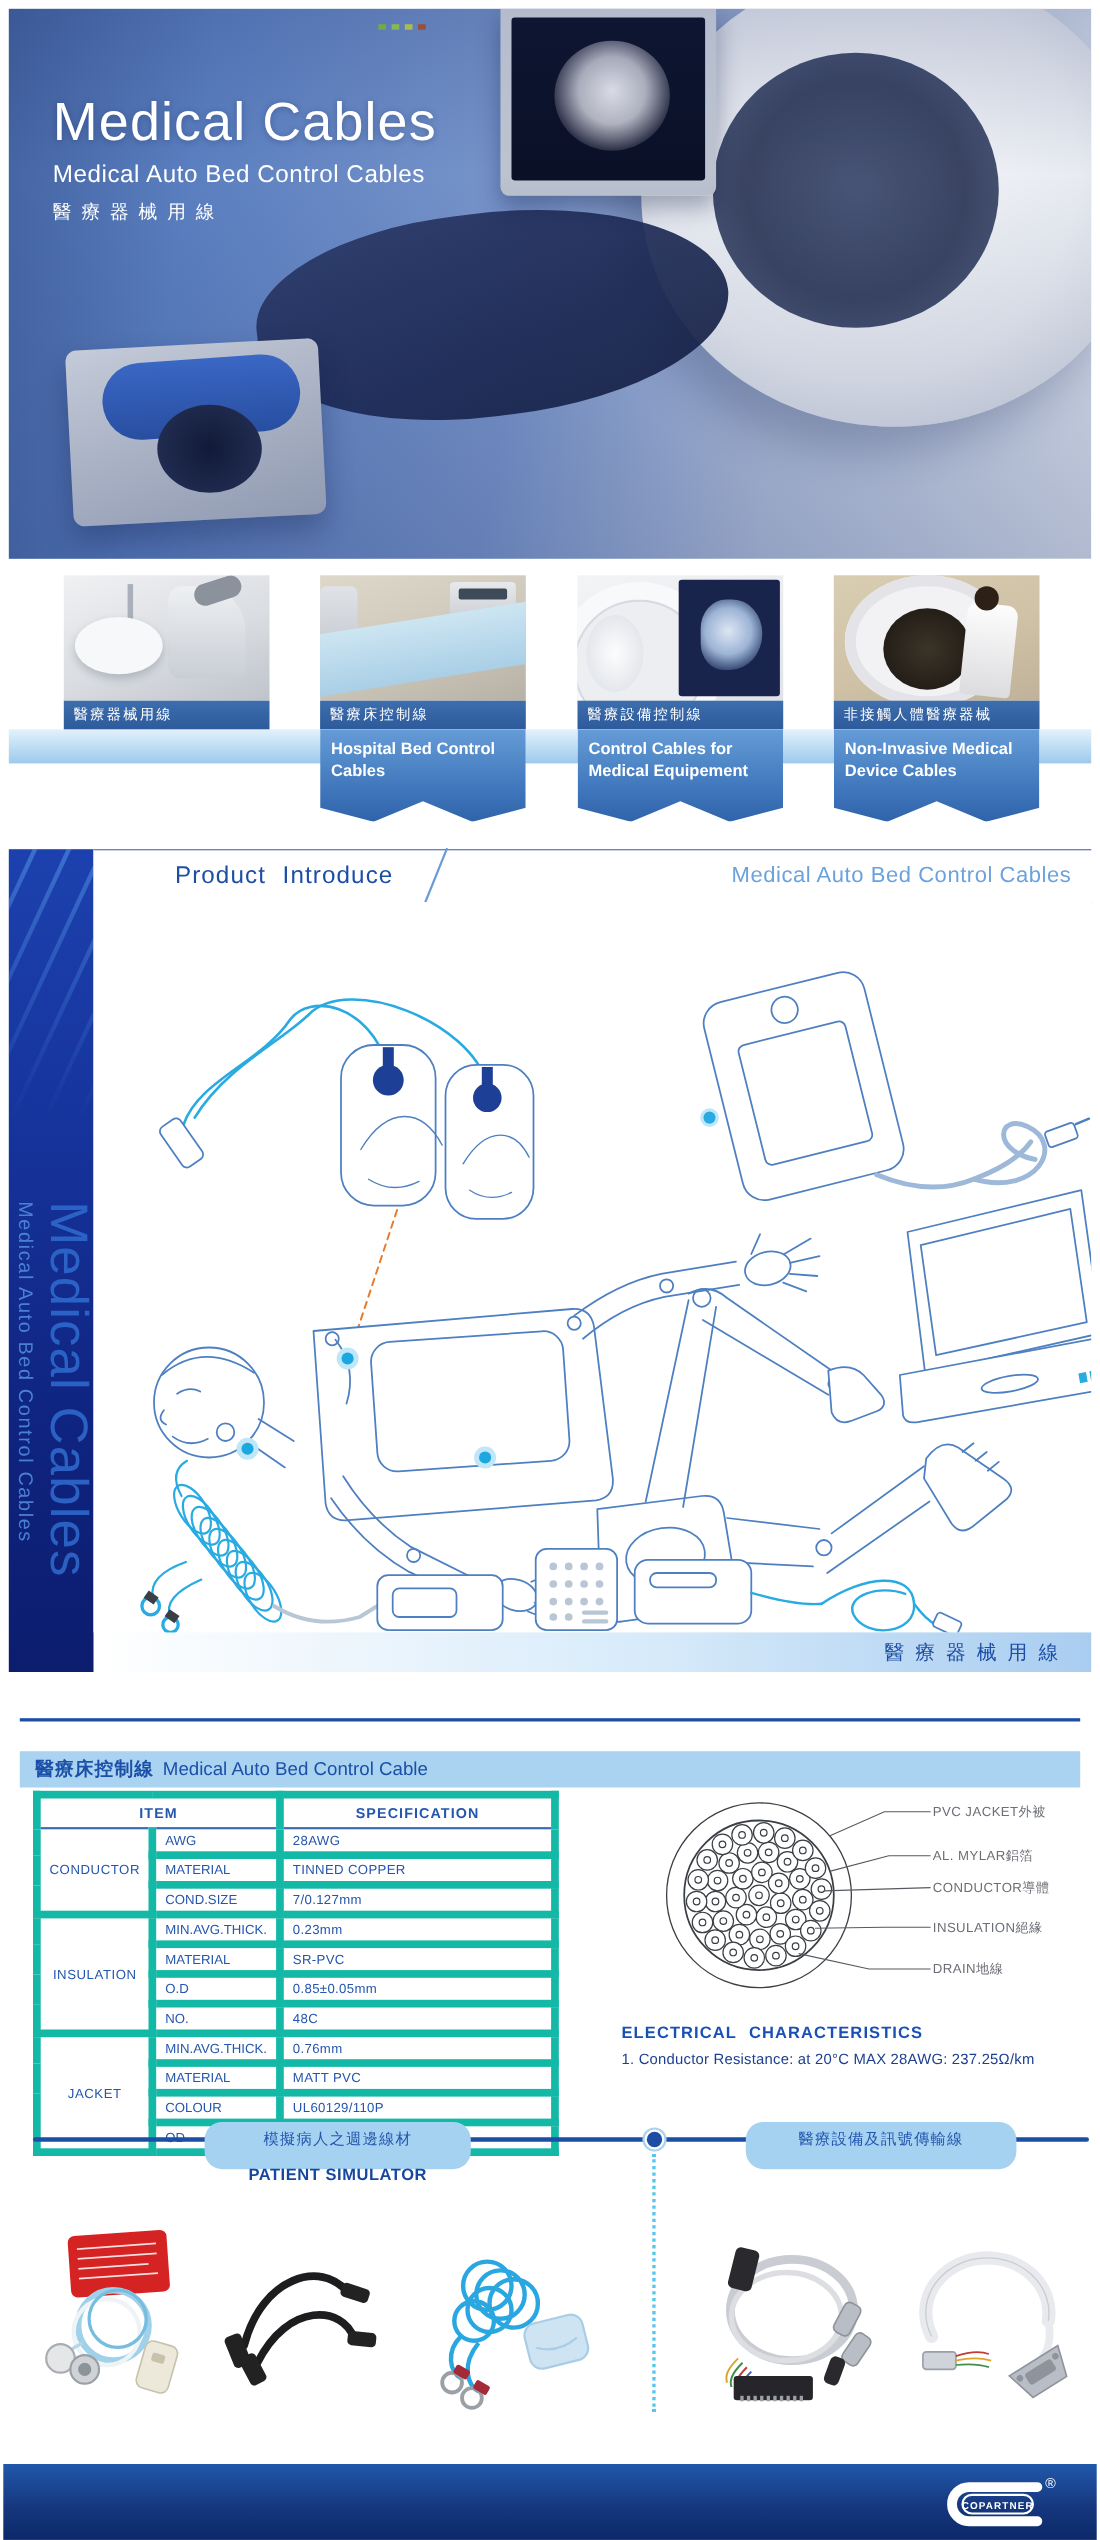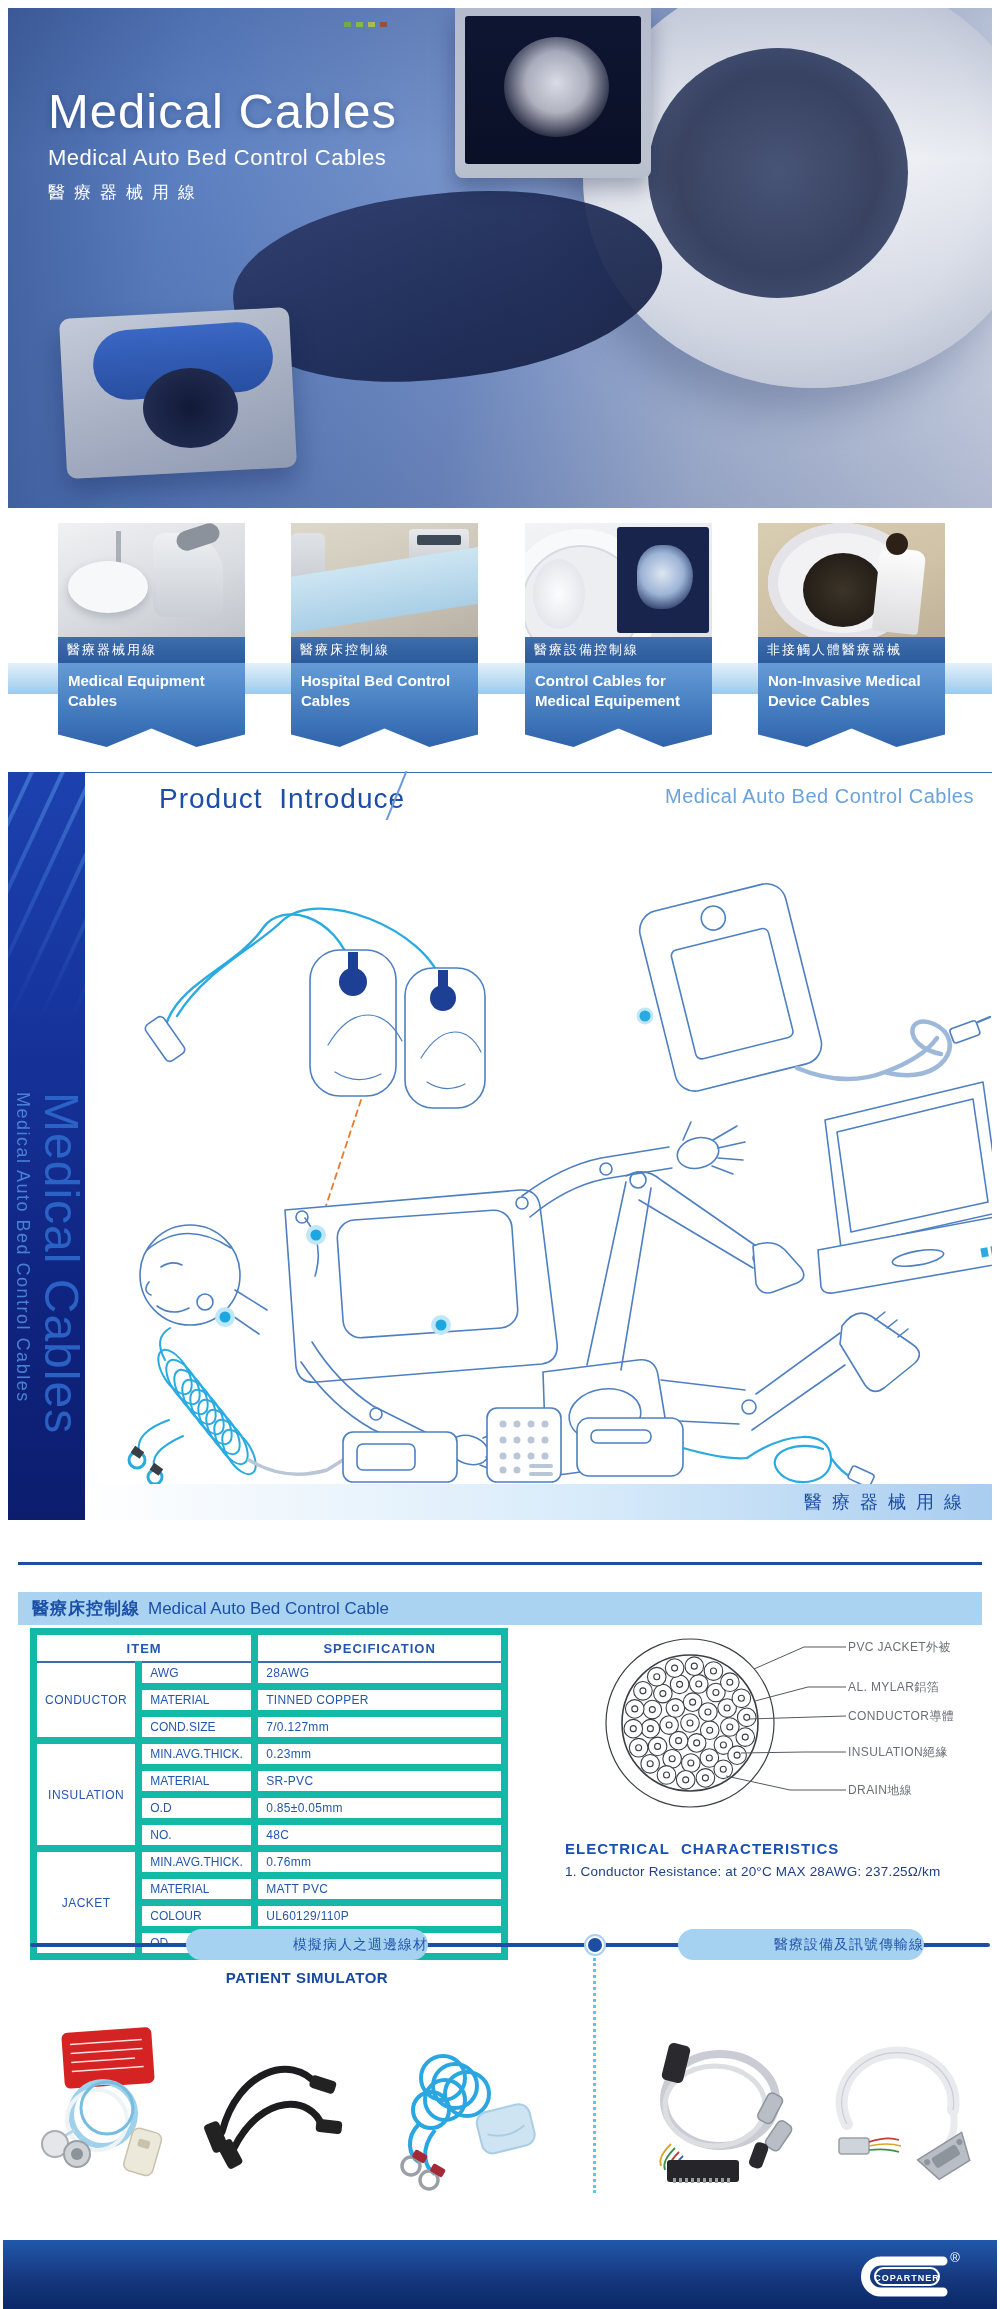--- a/index.html
+++ b/index.html
@@ -79,21 +79,21 @@
     background:linear-gradient(180deg,#1c41ae 0%,#16339b 35%,#0f2480 70%,#0c1d6e 100%);}
   .s1-sidebar::before{content:"";position:absolute;left:-40px;top:-30px;width:220px;height:330px;
     background:repeating-linear-gradient(115deg,rgba(110,185,255,0) 0 12px,rgba(110,185,255,.55) 13px 16px,rgba(40,110,230,0) 17px 28px);
     transform:rotate(0deg);opacity:.8;
     -webkit-mask-image:linear-gradient(180deg,#000 0%,transparent 85%);
     mask-image:linear-gradient(180deg,#000 0%,transparent 85%);}
   .v-text{left:85px;top:1092px;width:440px;transform:rotate(90deg);transform-origin:0 0;}
   .v-title{font-size:48px;line-height:1.02;color:#2f6cd0;opacity:.85;letter-spacing:1px;}
   .v-sub{font-size:18px;color:#4d85d8;opacity:.95;letter-spacing:1.5px;margin-top:3px;}
   .s1-header{left:85px;top:772px;width:907px;height:47px;border-top:1px solid #3a6cb4;border-bottom:1px solid #3a6cb4;background:#fff;}
-  .s1-htitle{position:absolute;left:74px;top:10px;font-size:28px;color:#1d4ea6;letter-spacing:1px;word-spacing:8px;}
+  .s1-htitle{position:absolute;left:74px;top:10px;font-size:22px;color:#1d4ea6;letter-spacing:1px;word-spacing:8px;}
   .s1-slash{position:absolute;left:310px;top:-4px;height:56px;border-left:2px solid #6a9ad8;transform:rotate(22deg);}
   .s1-hright{position:absolute;right:18px;top:12px;font-size:20px;color:#6aa2dd;letter-spacing:.5px;}
   .s1-canvas{left:85px;top:820px;width:907px;height:664px;background:#fff;}
   .s1-bar{left:85px;top:1484px;width:907px;height:36px;line-height:36px;
     background:linear-gradient(90deg,rgba(255,255,255,0) 0%,#d8ebfa 55%,#a9cdf0 100%);
     color:#1d4ea6;font-size:18px;letter-spacing:10px;text-align:right;padding-right:20px;box-sizing:border-box;}
 
   
   .s2-topline{left:18px;top:1562px;width:964px;height:3px;background:#1d4ea6;}
   .s2-band{left:18px;top:1567px;width:964px;height:33px;line-height:33px;background:#a9d3f1;
@@ -108,22 +108,22 @@
   .spec-table td.v{letter-spacing:.3px;}
   .spec-table tr.gtop td{border-top:1px solid #7c8894;}
   .spec-table col.c1{width:102px}.spec-table col.c2{width:116px}.spec-table col.c3{width:260px}
 
   .xsec-label{position:absolute;left:848px;font-size:12px;color:#6b6f75;letter-spacing:.4px;white-space:nowrap;}
   .elec-title{left:565px;top:1840px;font-size:15px;font-weight:bold;color:#1a50b5;letter-spacing:1px;word-spacing:6px;}
   .elec-note{left:565px;top:1864px;font-size:13.5px;font-weight:500;color:#1d3f8f;letter-spacing:.2px;}
 
   
   .s3-line{left:30px;top:1943px;width:960px;height:4px;background:#1d4ea6;border-radius:2px;}
-  .pill{top:1929px;height:31px;line-height:31px;background:#a6d2f2;border-radius:16px;
-    text-align:right;color:#2456ae;font-size:14px;letter-spacing:1px;}
+  .pill{top:1929px;height:43px;line-height:31px;background:#a6d2f2;border-radius:16px;
+    text-align:center;color:#2456ae;font-size:14px;letter-spacing:1px;}
   .pill-left{left:186px;width:242px;}
   .pill-right{left:678px;width:246px;}
   .center-dot{left:588px;top:1938px;width:14px;height:14px;border-radius:50%;background:#1d4ea6;
     box-shadow:0 0 0 2px #fff,0 0 0 4px #a8d2f0;}
   .dotted-sep{left:593px;top:1958px;height:235px;border-left:3px dotted #54c8ec;}
   .cat-title{top:1966px;font-size:15px;font-weight:bold;color:#17479e;text-align:center;letter-spacing:.5px;line-height:1.55;}
   .cat-left{left:157px;width:300px;}
   .cat-right{left:651px;width:300px;}
 
   
@@ -162,21 +162,20 @@
   <div class="abs cards-band"></div>
 
   <div class="abs card c1" style="left:58px">
     <div class="cimg">
       <div class="ph s2"></div>
         <div class="ph s4"></div>
         <div class="ph s1"></div>
         <div class="ph s3"></div>
     </div>
     <div class="zh">醫療器械用線</div>
-    <div class="ribbon">Medical Equipment Cables</div>
   </div>
 
   <div class="abs card c2" style="left:291px">
     <div class="cimg">
       <div class="ph s4"></div>
         <div class="ph s2"></div>
         <div class="ph s3"></div>
         <div class="ph s1"></div>
     </div>
     <div class="zh">醫療床控制線</div>

